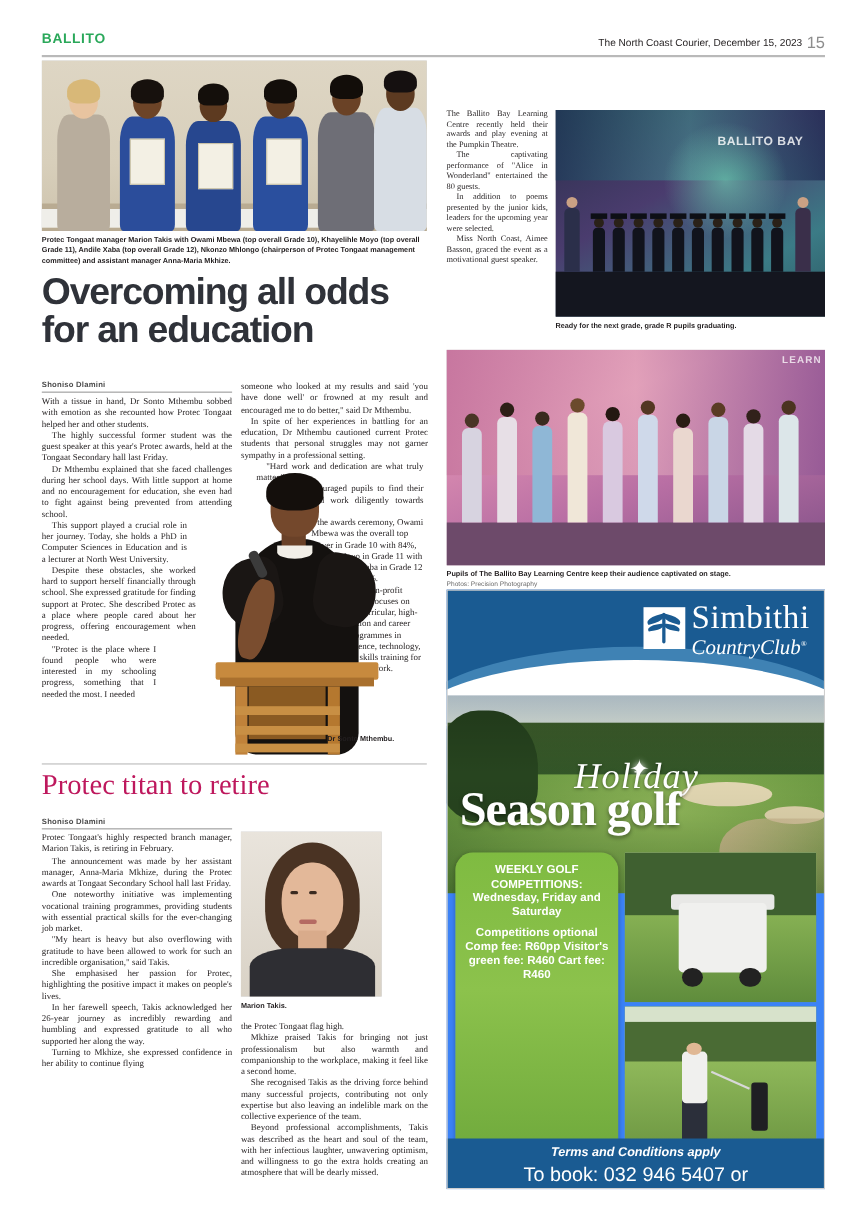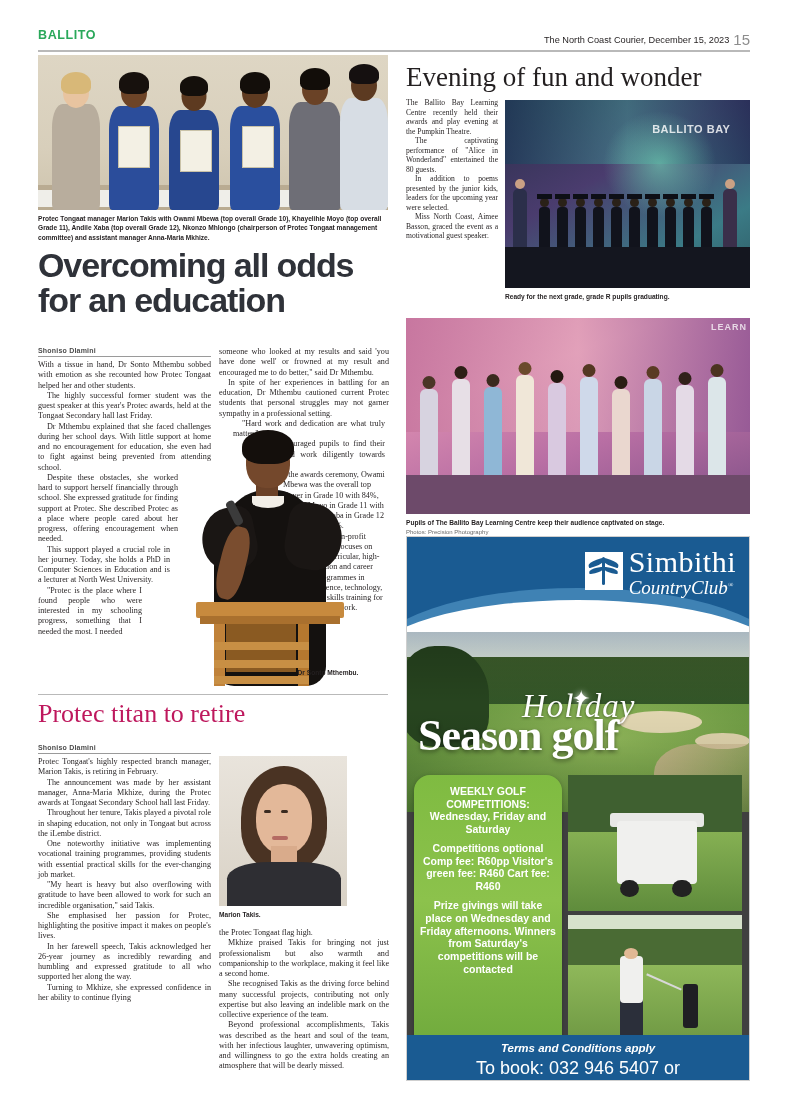--- a/index.html
+++ b/index.html
@@ -128,21 +128,21 @@
   .st-wall{position:absolute;left:0;top:0;width:100%;height:58%;
     background:linear-gradient(90deg,rgba(200,120,160,.9),rgba(230,170,190,.7),rgba(150,90,150,.9));}
   .st-floor{position:absolute;left:0;bottom:0;width:100%;height:20%;background:#6d4a6a;}
   .st-kid{position:absolute;bottom:20%;width:18px;border-radius:6px 6px 0 0;}
   .st-kid .h{position:absolute;left:50%;transform:translateX(-50%);top:-13px;width:13px;height:13px;border-radius:50%;}
   .st-learn{position:absolute;right:3px;top:4px;font-family:"Liberation Sans",sans-serif;
     font-weight:bold;font-size:9px;color:rgba(255,255,255,.75);letter-spacing:1px;}
   #cap-stage{left:406px;top:518px;width:344px;}
 
   
-  #ad{position:absolute;left:406px;top:536px;width:344px;height:545px;background:#404040;overflow:hidden;}
+  #ad{position:absolute;left:406px;top:536px;width:344px;height:545px;background:#3b82f6;overflow:hidden;}
   .ad-head{position:absolute;left:0;top:0;width:100%;height:96px;background:#1a5b92;}
   .ad-wave{position:absolute;left:-10%;top:52px;width:120%;height:70px;background:#3f82b4;
     border-radius:50% 50% 0 0/100% 100% 0 0;}
   .ad-wave2{position:absolute;left:-10%;top:64px;width:120%;height:60px;background:#ffffff;
     border-radius:50% 50% 0 0/100% 100% 0 0;}
   .ad-logo{position:absolute;right:14px;top:12px;text-align:left;color:#fff;}
   .ad-logo .mark{position:absolute;left:-44px;top:4px;width:38px;height:38px;background:#fff;}
   .dragonfly{position:absolute;left:4px;top:3px;width:30px;height:32px;}
   .df-body{position:absolute;left:13px;top:2px;width:3px;height:28px;background:#1a5b92;border-radius:2px;}
   .df-w1{position:absolute;left:-1px;top:5px;width:16px;height:6px;background:#1a5b92;
@@ -274,22 +274,22 @@
   <div class="cap" id="cap-top">Protec Tongaat manager Marion Takis with Owami Mbewa (top overall Grade 10), Khayelihle Moyo (top overall Grade 11), Andile Xaba (top overall Grade 12), Nkonzo Mhlongo (chairperson of Protec Tongaat management committee) and assistant manager Anna-Maria Mkhize.</div>
 
   <div id="headline1">Overcoming all odds for an education</div>
 
   <div class="byline" id="byl1">Shoniso Dlamini</div>
 
   <div class="body-col" id="col1a">
     <p class="first">With a tissue in hand, Dr Sonto Mthembu sobbed with emotion as she recounted how Protec Tongaat helped her and other students.</p>
     <p>The highly successful former student was the guest speaker at this year's Protec awards, held at the Tongaat Secondary hall last Friday.</p>
     <p>Dr Mthembu explained that she faced challenges during her school days. With little support at home and no encouragement for education, she even had to fight against being prevented from attending school.</p>
+    <p style="width:132px;">This support played a crucial role in her journey. Today, she holds a PhD in Computer Sciences in Education and is a lecturer at North West University.</p>
     <p style="width:140px;">Despite these obstacles, she worked hard to support herself financially through school. She expressed gratitude for finding support at Protec. She described Protec as a place where people cared about her progress, offering encouragement when needed.</p>
-    <p style="width:132px;">This support played a crucial role in her journey. Today, she holds a PhD in Computer Sciences in Education and is a lecturer at North West University.</p>
     <p style="width:104px;">"Protec is the place where I found people who were interested in my schooling progress, something that I needed the most. I needed</p>
   </div>
 
   <div class="body-col" id="col1b">
     <p class="first">someone who looked at my results and said 'you have done well' or frowned at my result and encouraged me to do better," said Dr Mthembu.</p>
     <p>In spite of her experiences in battling for an education, Dr Mthembu cautioned current Protec students that personal struggles may not garner sympathy in a professional setting.</p>
     <p style="margin-left:14px;width:152px;">"Hard work and dedication are what truly matter."</p>
     <p style="margin-left:34px;width:132px;">She encouraged pupils to find their passion and work diligently towards their goals.</p>
     <p style="margin-left:50px;width:116px;text-align:center;">At the awards ceremony, Owami Mbewa was the overall top achiever in Grade 10 with 84%, Khayelihle Moyo in Grade 11 with 80%, and Andile Xaba in Grade 12 with 88%.</p>
     <p style="margin-left:52px;width:112px;text-align:center;">Protec is a non-profit organisation that focuses on providing extra-curricular, high-quality education and career support programmes in mathematics, science, technology, English, and life skills training for the world of work.</p>
@@ -318,21 +318,20 @@
   </div>
   <div class="cap" id="cap-speaker">Dr Sonto Mthembu.</div>
 
   <div class="rule" id="rule2"></div>
   <div id="headline2">Protec titan to retire</div>
   <div class="byline" id="byl2">Shoniso Dlamini</div>
 
   <div class="body-col" id="col2a">
     <p class="first">Protec Tongaat's highly respected branch manager, Marion Takis, is retiring in February.</p>
     <p>The announcement was made by her assistant manager, Anna-Maria Mkhize, during the Protec awards at Tongaat Secondary School hall last Friday.</p>
-    <p>Throughout her tenure, Takis played a pivotal role in shaping education, not only in Tongaat but across the iLembe district.</p>
     <p>One noteworthy initiative was implementing vocational training programmes, providing students with essential practical skills for the ever-changing job market.</p>
     <p>"My heart is heavy but also overflowing with gratitude to have been allowed to work for such an incredible organisation," said Takis.</p>
     <p>She emphasised her passion for Protec, highlighting the positive impact it makes on people's lives.</p>
     <p>In her farewell speech, Takis acknowledged her 26-year journey as incredibly rewarding and humbling and expressed gratitude to all who supported her along the way.</p>
     <p>Turning to Mkhize, she expressed confidence in her ability to continue flying</p>
   </div>
 
   <div class="photo" id="takis-photo">
     <div class="tk-bg"></div>
     <div class="tk-hair"></div>
@@ -345,21 +344,20 @@
   </div>
   <div class="cap" id="cap-takis">Marion Takis.</div>
 
   <div class="body-col" id="col2b">
     <p class="first">the Protec Tongaat flag high.</p>
     <p>Mkhize praised Takis for bringing not just professionalism but also warmth and companionship to the workplace, making it feel like a second home.</p>
     <p>She recognised Takis as the driving force behind many successful projects, contributing not only expertise but also leaving an indelible mark on the collective experience of the team.</p>
     <p>Beyond professional accomplishments, Takis was described as the heart and soul of the team, with her infectious laughter, unwavering optimism, and willingness to go the extra holds creating an atmosphere that will be dearly missed.</p>
   </div>
 
-  <div id="headline3">Evening of fun and wonder</div>
   <div class="body-col" id="col3">
     <p class="first">The Ballito Bay Learning Centre recently held their awards and play evening at the Pumpkin Theatre.</p>
     <p>The captivating performance of "Alice in Wonderland" entertained the 80 guests.</p>
     <p>In addition to poems presented by the junior kids, leaders for the upcoming year were selected.</p>
     <p>Miss North Coast, Aimee Basson, graced the event as a motivational guest speaker.</p>
   </div>
 
   <div class="photo" id="grad-photo">
     <div class="gp-bg"></div>
     <div class="gp-band"></div>
@@ -452,21 +450,20 @@
       <div class="gc-shade"></div>
     </div>
 
     <div class="ad-holiday">Holiday</div>
     <div class="ad-star">✦</div>
     <div class="ad-season">Season golf</div>
 
     <div class="ad-green">
       <div class="g1">WEEKLY GOLF COMPETITIONS: Wednesday, Friday and Saturday</div>
       <div class="g2">Competitions optional Comp fee: R60pp Visitor's green fee: R460 Cart fee: R460</div>
-      <div class="g3">Prize givings will take place on Wednesday and Friday afternoons. Winners from Saturday's competitions will be contacted</div>
     </div>
 
     <div class="ad-photo1">
       <div class="p1-sky"></div>
         <div class="p1-tree"></div>
         <div class="p1-grass"></div>
       <div class="p1-cartroof"></div>
         <div class="p1-cart"></div>
       <div class="p1-wheel" style="left:30%;"></div>
       <div class="p1-wheel" style="left:60%;"></div>

